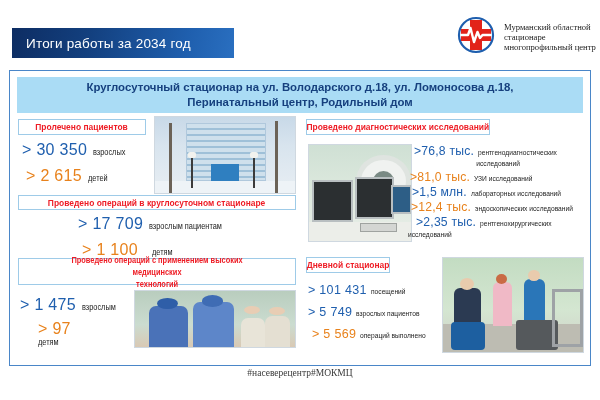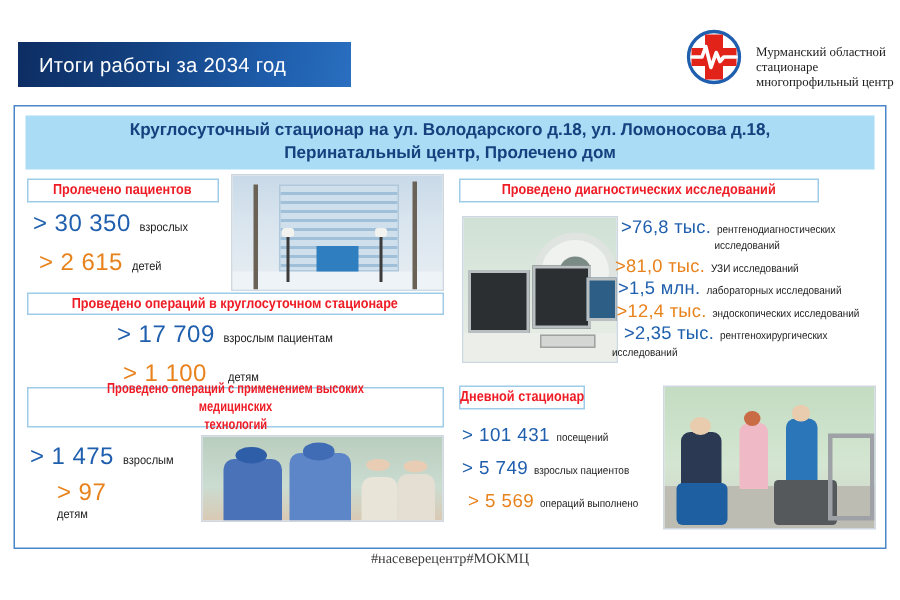--- a/index.html
+++ b/index.html
@@ -14,21 +14,21 @@
   #top-strip{position:absolute;left:0;top:0;width:600px;height:66px;}
 
   #title-banner{
     position:absolute;left:12px;top:28px;width:222px;height:30px;
     background:linear-gradient(100deg,#0d2d63 0%,#13407f 35%,#1f5fae 78%,#2a6fc0 100%);
     display:flex;align-items:center;padding-left:14px;box-sizing:border-box;
   }
   #title-banner .t{color:#ffffff;font-size:13.5px;letter-spacing:.2px;white-space:nowrap;}
 
   
-  #logo-block{position:absolute;left:455px;top:11px;width:140px;height:48px;display:flex;align-items:flex-end;}
+  #logo-block{position:absolute;left:455px;top:11px;width:140px;height:48px;display:flex;align-items:center;}
   .logo-mark{position:relative;width:42px;height:42px;flex:0 0 42px;}
   .logo-mark svg{display:block;}
   .logo-text{margin-left:7px;padding-top:4px;line-height:1.18;}
   .logo-text div{
     font-family:"Liberation Serif","DejaVu Serif",serif;
     font-size:8.6px;color:#1b1b1b;white-space:nowrap;
   }
 
   
   #content-frame{
@@ -173,21 +173,21 @@
       <div>стационаре</div>
       <div>многопрофильный центр</div>
     </div>
   </div>
 </div>
 
 <div id="content-frame">
 
   <div id="section-header">
     <span>Круглосуточный стационар на ул. Володарского д.18, ул. Ломоносова д.18,</span>
-    <span>Перинатальный центр, Пролечено дом</span>
+    <span>Перинатальный центр, Родильный дом</span>
   </div>
 
   <div class="col" id="col-left">
 
     <div style="position:relative;height:72px;">
       <div class="cap" style="position:absolute;left:2px;top:0;width:128px;height:16px;">
         <span>Пролечено пациентов</span>
       </div>
 
       <div class="stat" style="position:absolute;left:6px;top:22px;">
@@ -254,21 +254,21 @@
           <div class="h h2"></div>
         <div class="face f3"></div>
           <div class="face f4"></div>
       </div>
     </div>
   </div>
 
   <div class="col" id="col-right">
 
     <div style="position:relative;height:138px;">
-      <div class="cap" style="position:absolute;left:2px;top:0;width:240px;height:16px;">
+      <div class="cap" style="position:absolute;left:2px;top:0;width:184px;height:16px;">
         <span>Проведено диагностических исследований</span>
       </div>
 
       <div class="photo ph-ct" style="position:absolute;left:4px;top:25px;width:104px;height:98px;">
         <div class="desk"></div>
           <div class="ring"></div>
         <div class="mon m1"></div>
           <div class="mon m2"></div>
           <div class="mon m3"></div>
         <div class="kb"></div>

